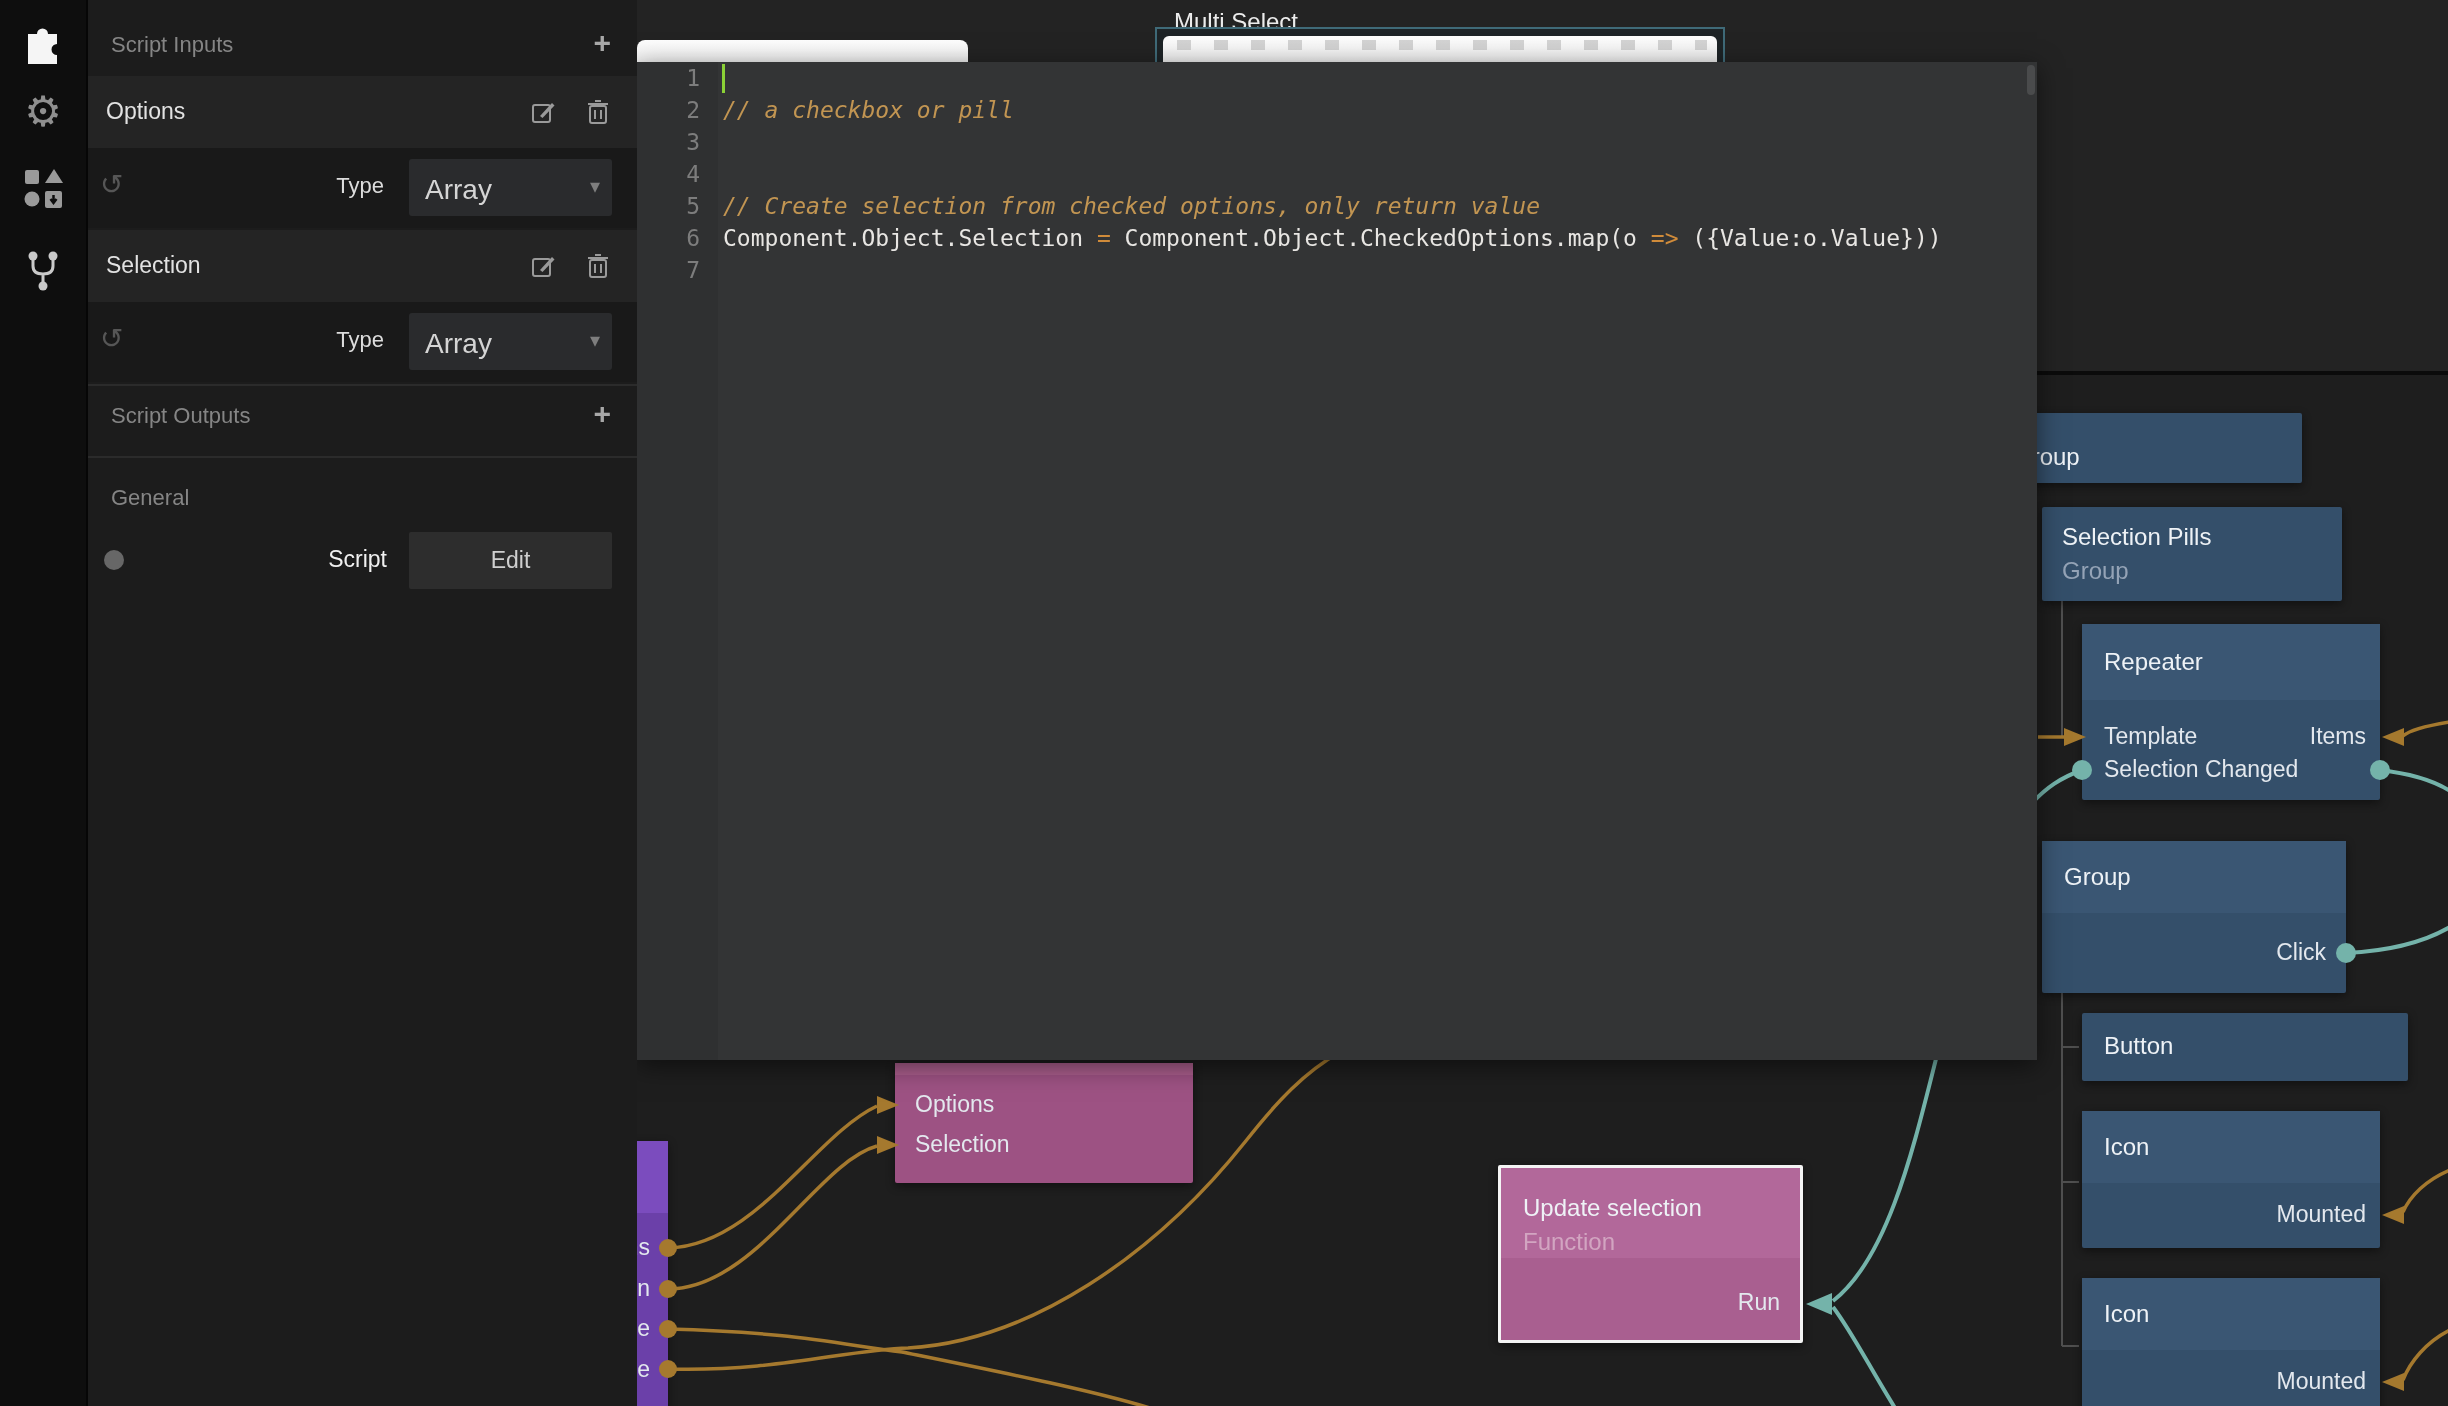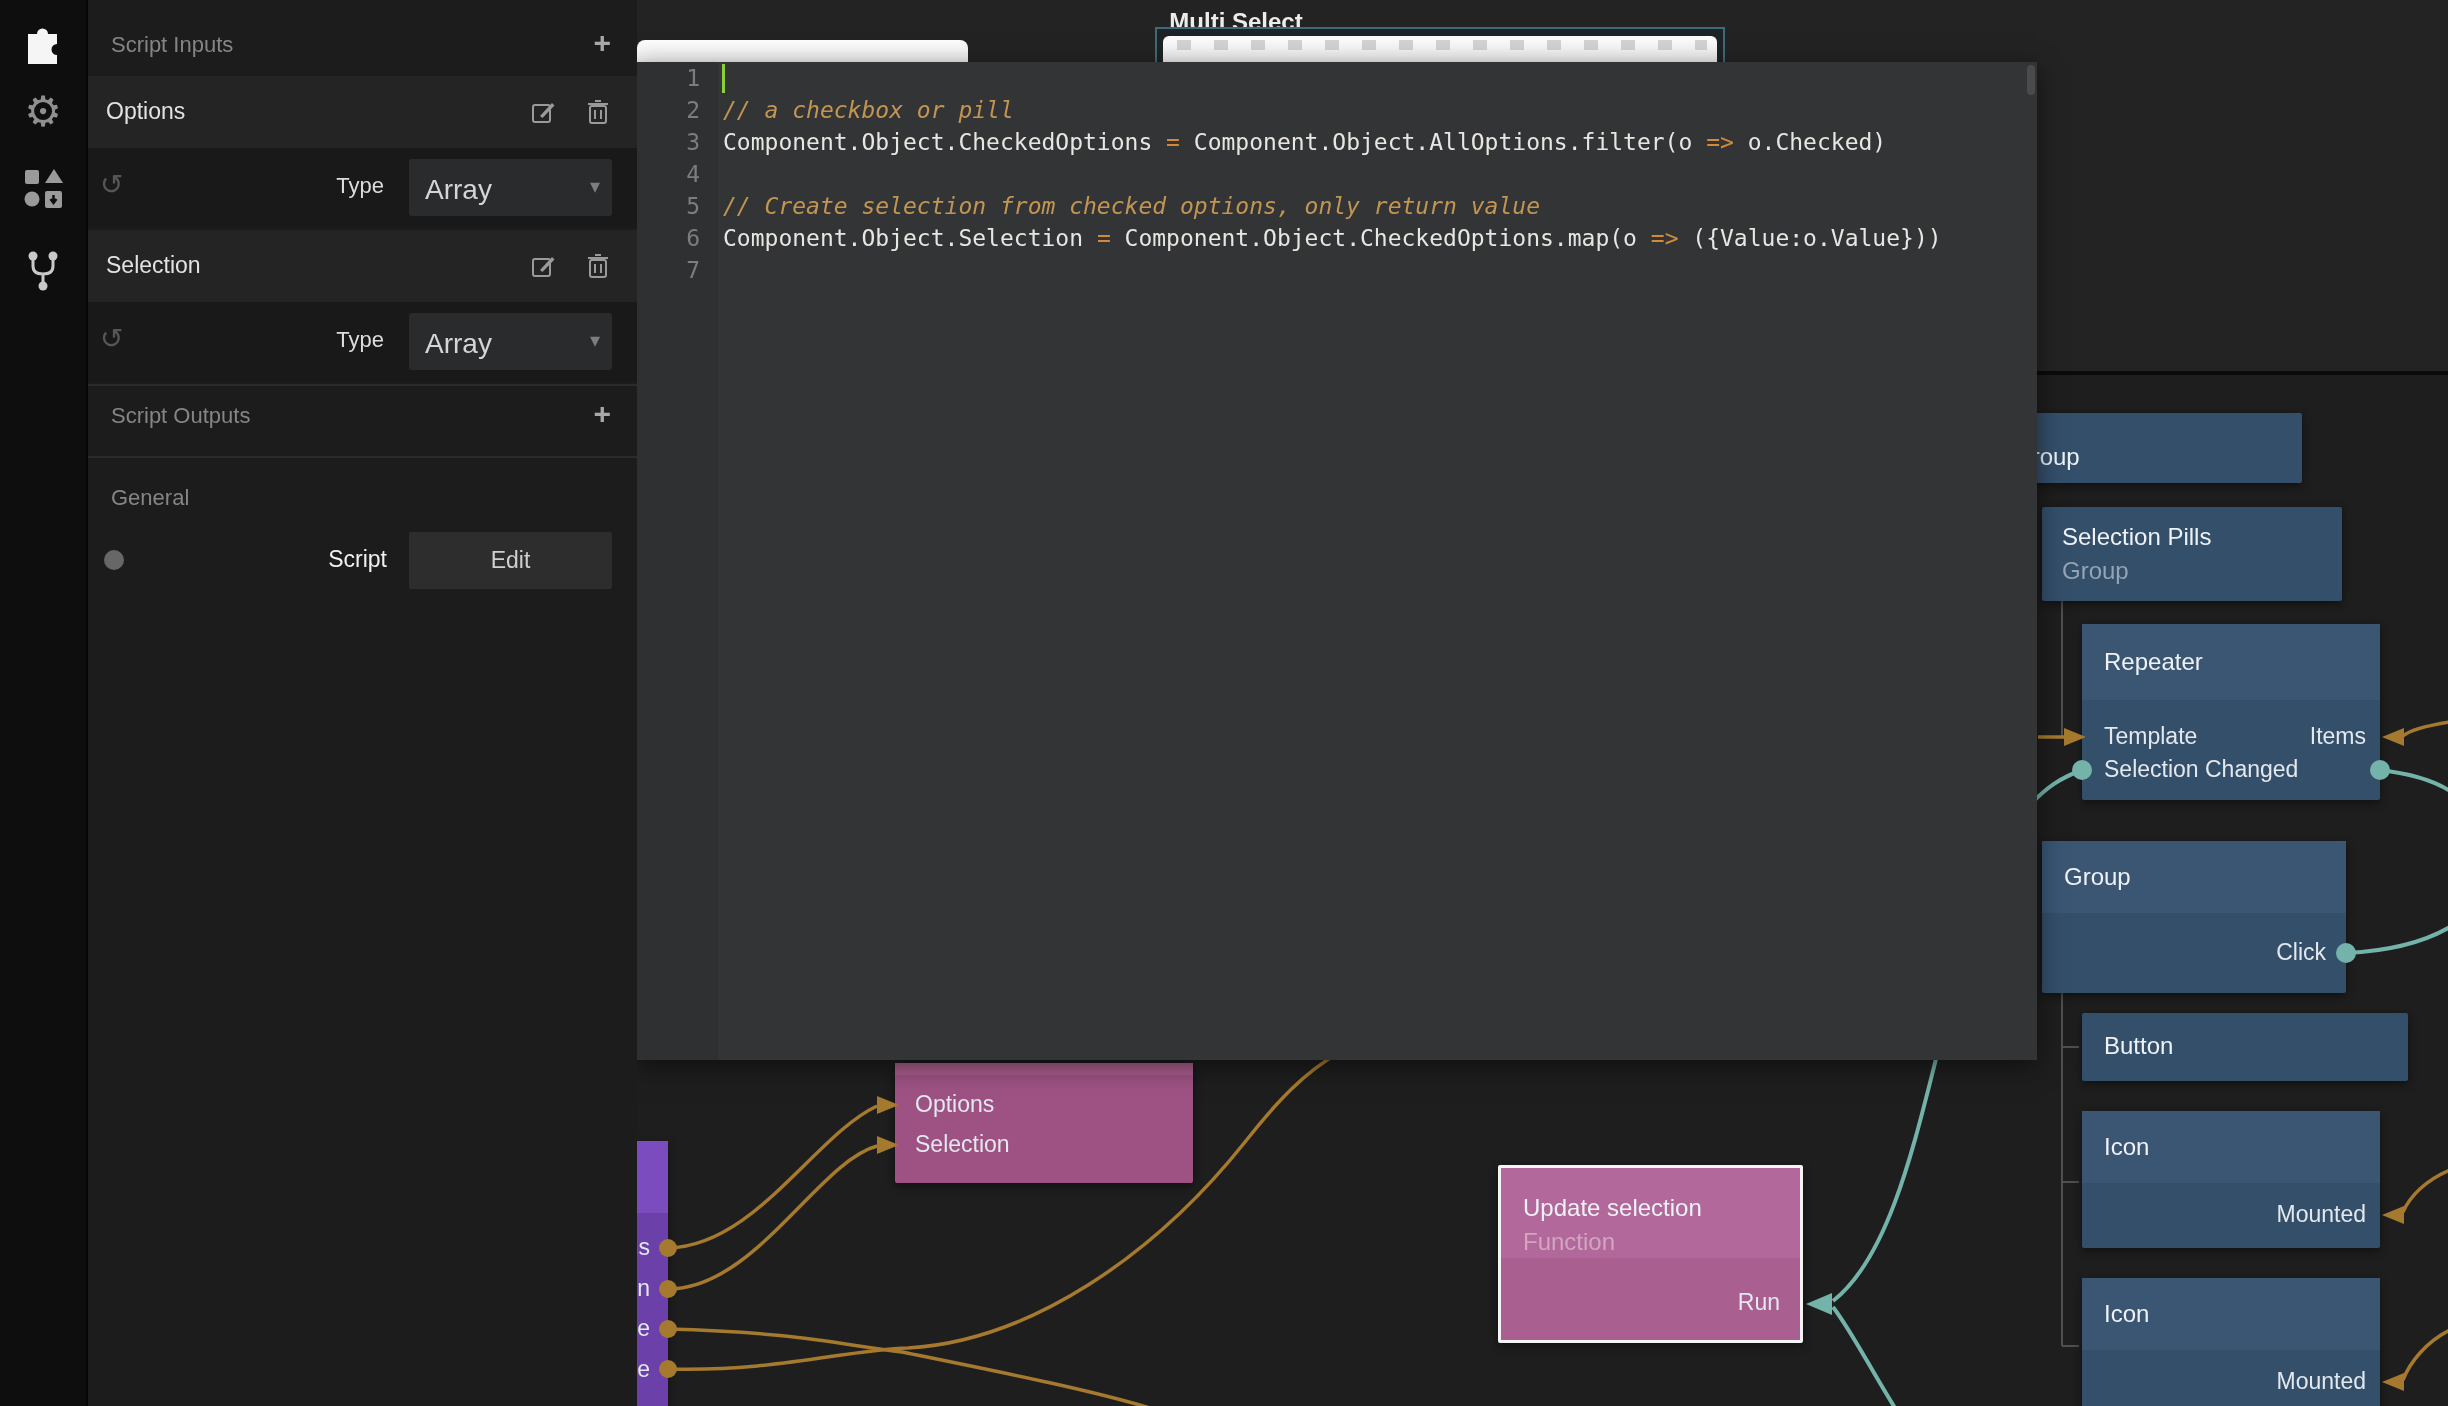--- a/index.html
+++ b/index.html
@@ -4,21 +4,21 @@
 <style>
   html,body{margin:0;padding:0;background:#1e1e1e;width:2448px;height:1406px;overflow:hidden;
     font-family:"Liberation Sans","DejaVu Sans",sans-serif;-webkit-font-smoothing:antialiased;}
   .stage{position:relative;width:2448px;height:1406px;background:#1e1e1e;}
 
   
   .top-region{position:absolute;left:86px;top:0;width:2362px;height:371px;background:#232323;
     border-bottom:4px solid #0b0b0b;z-index:1;}
   .pv-box-a{position:absolute;left:551px;top:40px;width:331px;height:34px;border-radius:8px 8px 0 0;
     background:linear-gradient(#fdfdfd,#e7e7e7);}
-  .pv-label{position:absolute;left:1060px;top:8px;width:180px;text-align:center;color:#ececec;font-size:24px;font-weight:bold;}
+  .pv-label{position:absolute;left:1060px;top:8px;width:180px;text-align:center;color:#ececec;font-size:24px;}
   .pv-sel-frame{position:absolute;left:1069px;top:27px;width:566px;height:36px;border:2px solid #3f6a78;background:#1d2326;}
   .pv-sel-inner{position:absolute;left:6px;top:7px;right:6px;height:28px;border-radius:6px 6px 0 0;
     background:linear-gradient(#fcfcfc,#ececec);}
   .pv-ticks{position:absolute;left:14px;top:4px;right:10px;height:10px;
     background:repeating-linear-gradient(90deg,#c9c9c9 0 14px,transparent 14px 37px);opacity:.8;}
 
   
   svg.layer{position:absolute;left:0;top:0;width:2448px;height:1406px;pointer-events:none;}
   #tree-layer{z-index:2;} #wire-layer{z-index:4;}
   .node{position:absolute;border-radius:2px;box-shadow:0 3px 10px rgba(0,0,0,.45);z-index:3;}
@@ -195,21 +195,20 @@
       <span class="ln" style="top:0;">1</span>
       <span class="ln" style="top:32px;">2</span>
       <span class="ln" style="top:64px;">3</span>
       <span class="ln" style="top:96px;">4</span>
       <span class="ln" style="top:128px;">5</span>
       <span class="ln" style="top:160px;">6</span>
       <span class="ln" style="top:192px;">7</span>
     </div>
     <div class="cursor"></div>
     <div class="codeline" style="top:32px;"><span class="tok-comment">// a checkbox or pill</span></div>
-    <div class="codeline" style="top:64px;"><span>Component.Object.CheckedOptions </span><span class="tok-op">=</span><span> Component.Object.AllOptions.filter(o </span><span class="tok-op">=&gt;</span><span> o.Checked)</span></div>
     <div class="codeline" style="top:96px;"></div>
     <div class="codeline" style="top:160px;"><span>Component.Object.Selection </span><span class="tok-op">=</span><span> Component.Object.CheckedOptions.map(o </span><span class="tok-op">=&gt;</span><span> ({Value:o.Value}))</span></div>
     <div class="codeline" style="top:128px;"><span class="tok-comment">// Create selection from checked options, only return value</span></div>
     <div class="codeline" style="top:192px;"></div>
     <div class="scrollthumb"></div>
   </div>
 
   <div class="panel">
     <div class="sec-header" style="top:32px;">Script Inputs</div>
     <div class="plus" style="top:30px;">+</div>

